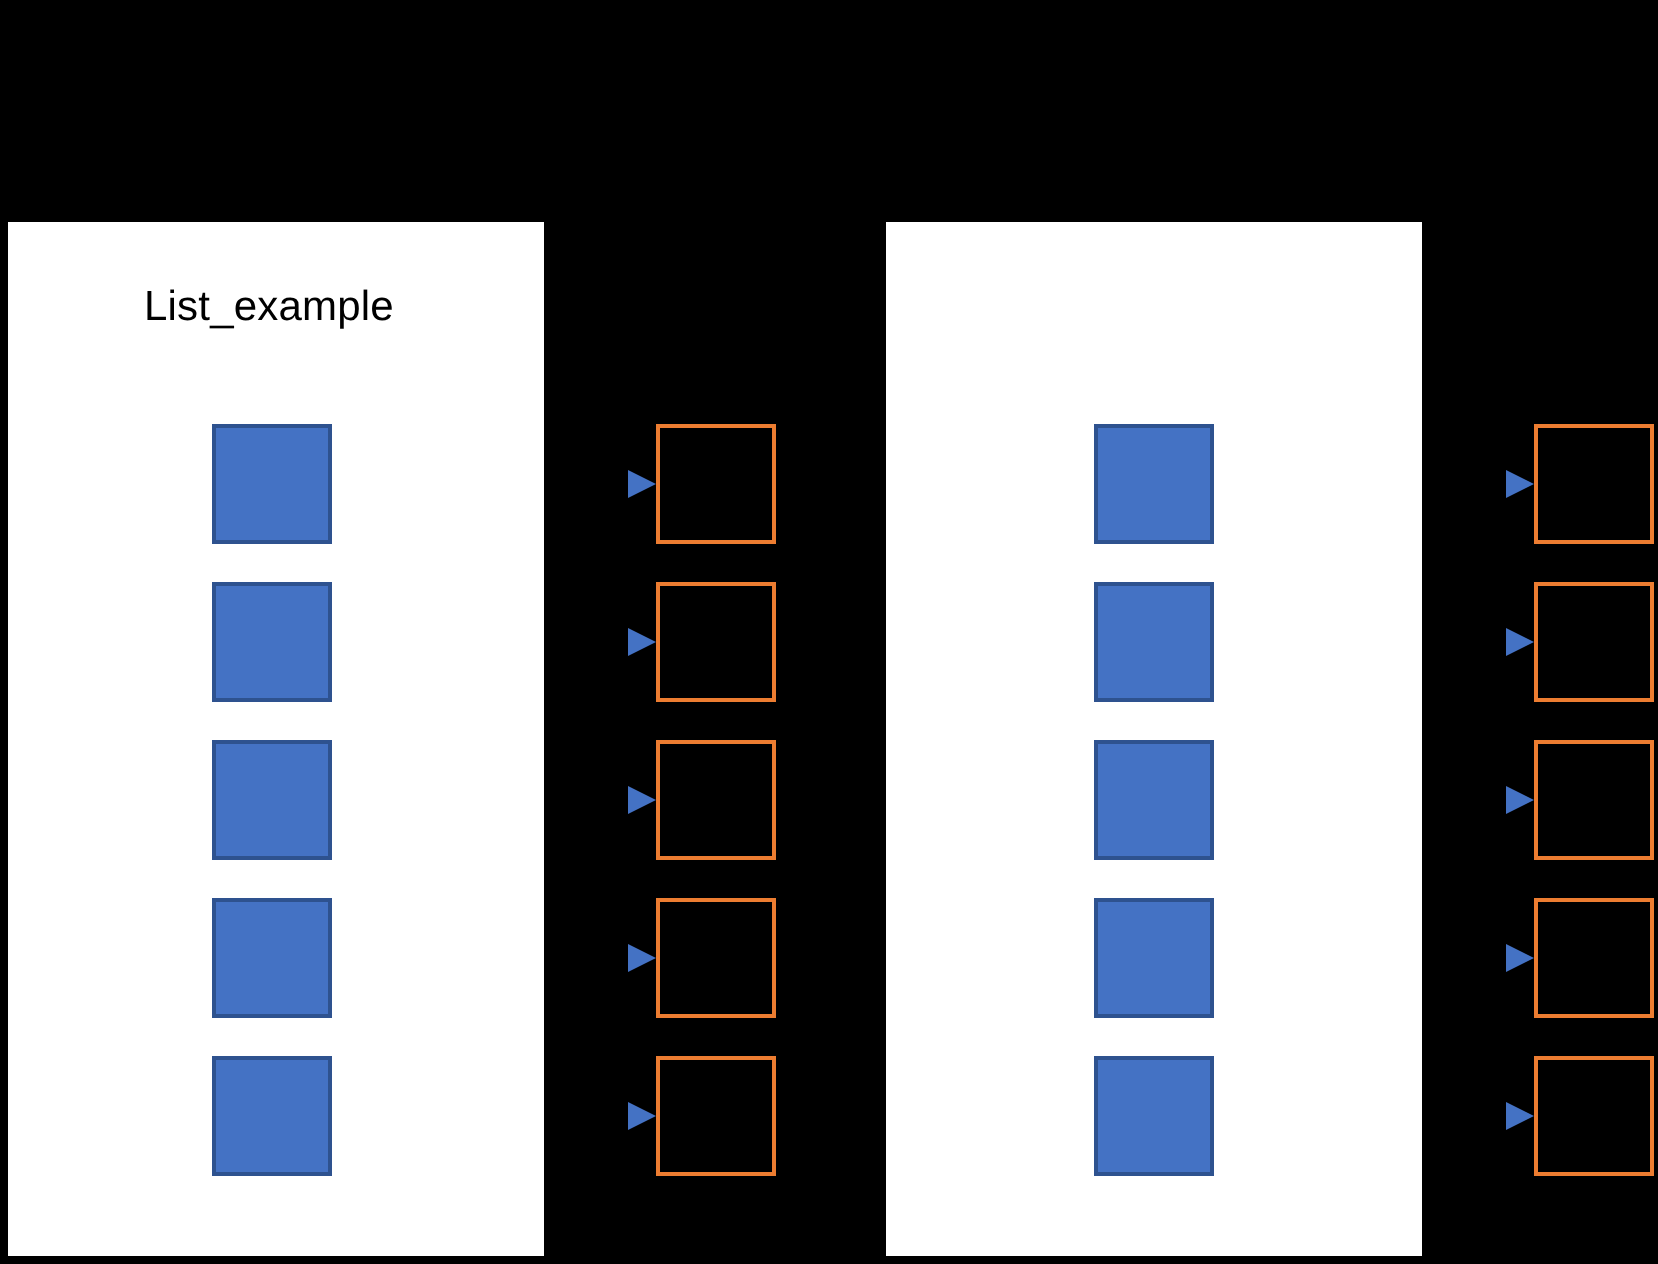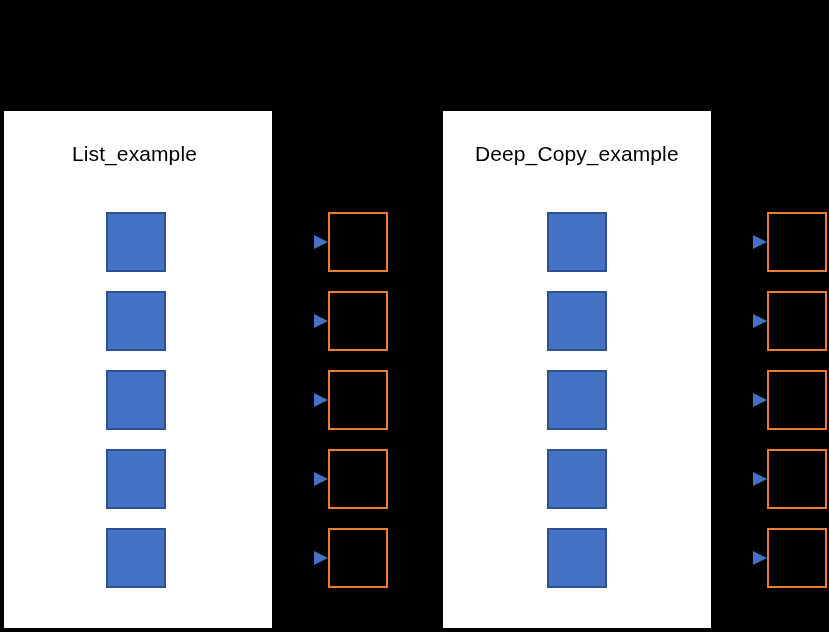--- a/index.html
+++ b/index.html
@@ -133,21 +133,20 @@
     <div class="blue-box" style="left: 106px; top: 291px; width: 60px; height: 60px; background: rgb(68, 114, 196); border-color: rgb(46, 82, 143);"></div>
     <div class="blue-box" style="left: 106px; top: 370px; width: 60px; height: 60px; background: rgb(68, 114, 196); border-color: rgb(46, 82, 143);"></div>
     <div class="blue-box" style="left: 106px; top: 449px; width: 60px; height: 60px; background: rgb(68, 114, 196); border-color: rgb(46, 82, 143);"></div>
     <div class="blue-box" style="left: 106px; top: 528px; width: 60px; height: 60px; background: rgb(68, 114, 196); border-color: rgb(46, 82, 143);"></div>
     <div class="orange-box" style="left: 328px; top: 212px; width: 60px; height: 60px; border-color: rgb(237, 125, 49);"></div>
     <div class="orange-box" style="left: 328px; top: 291px; width: 60px; height: 60px; border-color: rgb(237, 125, 49);"></div>
     <div class="orange-box" style="left: 328px; top: 370px; width: 60px; height: 60px; border-color: rgb(237, 125, 49);"></div>
     <div class="orange-box" style="left: 328px; top: 449px; width: 60px; height: 60px; border-color: rgb(237, 125, 49);"></div>
     <div class="orange-box" style="left: 328px; top: 528px; width: 60px; height: 60px; border-color: rgb(237, 125, 49);"></div>
     <div class="panel" style="left: 443px; top: 111px; width: 268px; height: 517px; background: rgb(255, 255, 255);"></div>
-    <div class="panel-title" style="left: 475px; top: 143px; color: rgb(0, 0, 0);">Deep_Copy_example</div>
     <div class="connector" style="left: 597px; top: 232px; width: 180px; height: 20px;">
       <svg width="180" height="20" viewBox="0 0 180 20">
         <defs>
           <linearGradient id="grad-1-0" x1="0" y1="0" x2="1" y2="0">
             <stop offset="0%" stop-color="#4472c4"></stop>
             <stop offset="55%" stop-color="#4472c4"></stop>
             <stop offset="78%" stop-color="#4472c4"></stop>
             <stop offset="100%" stop-color="#4472c4"></stop>
           </linearGradient>
         </defs>

